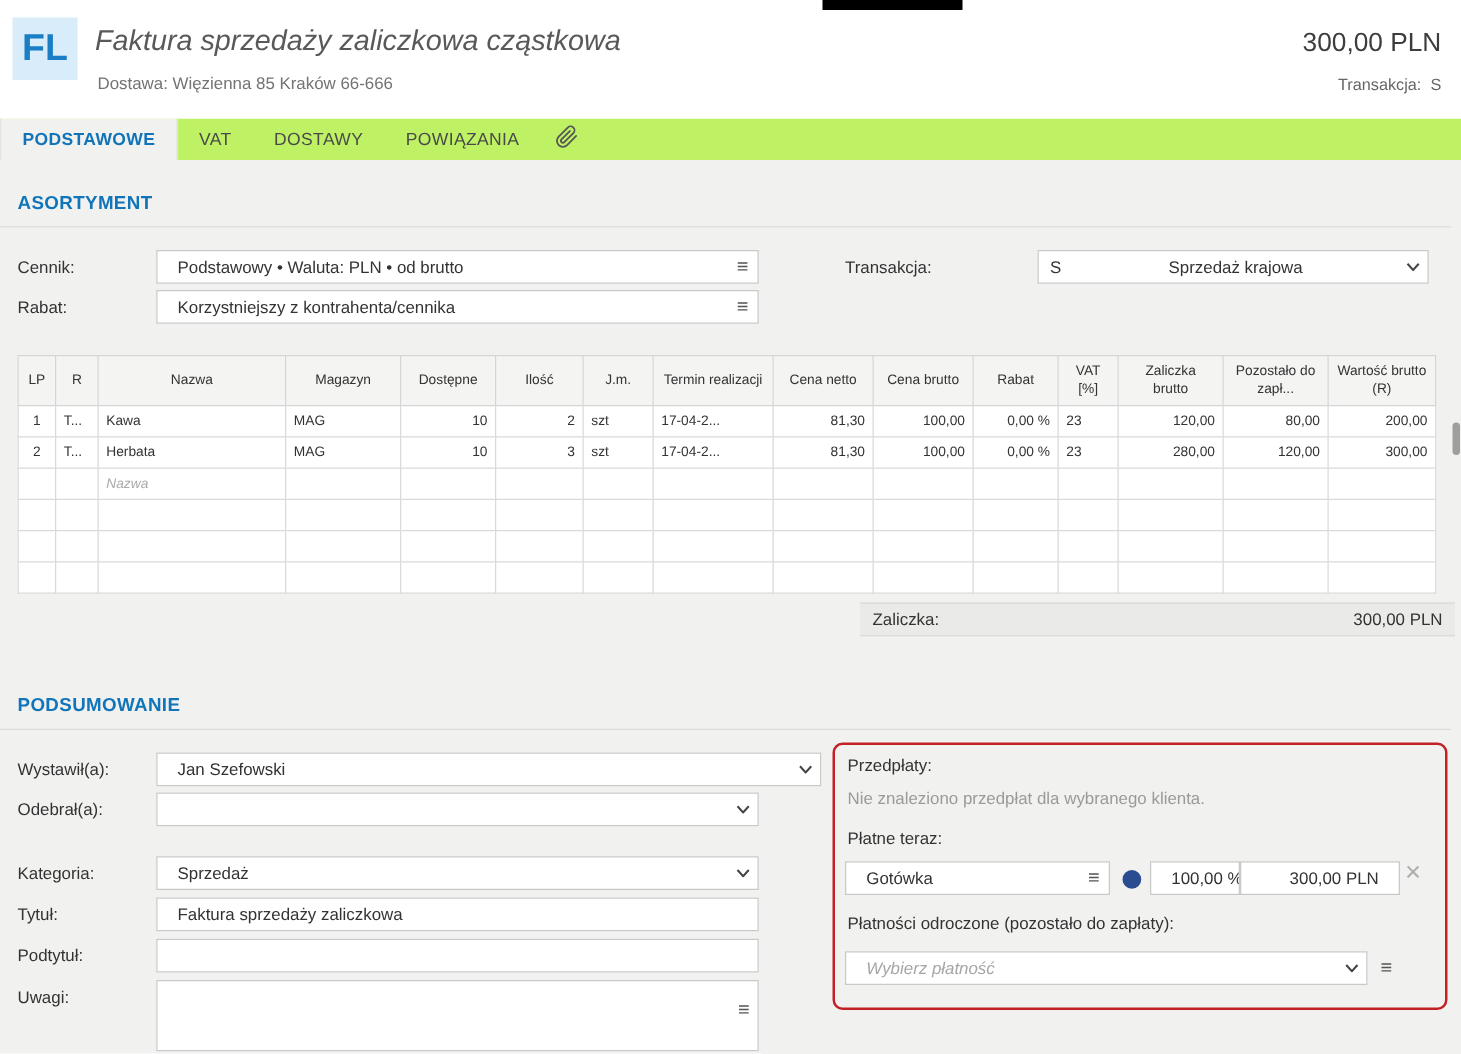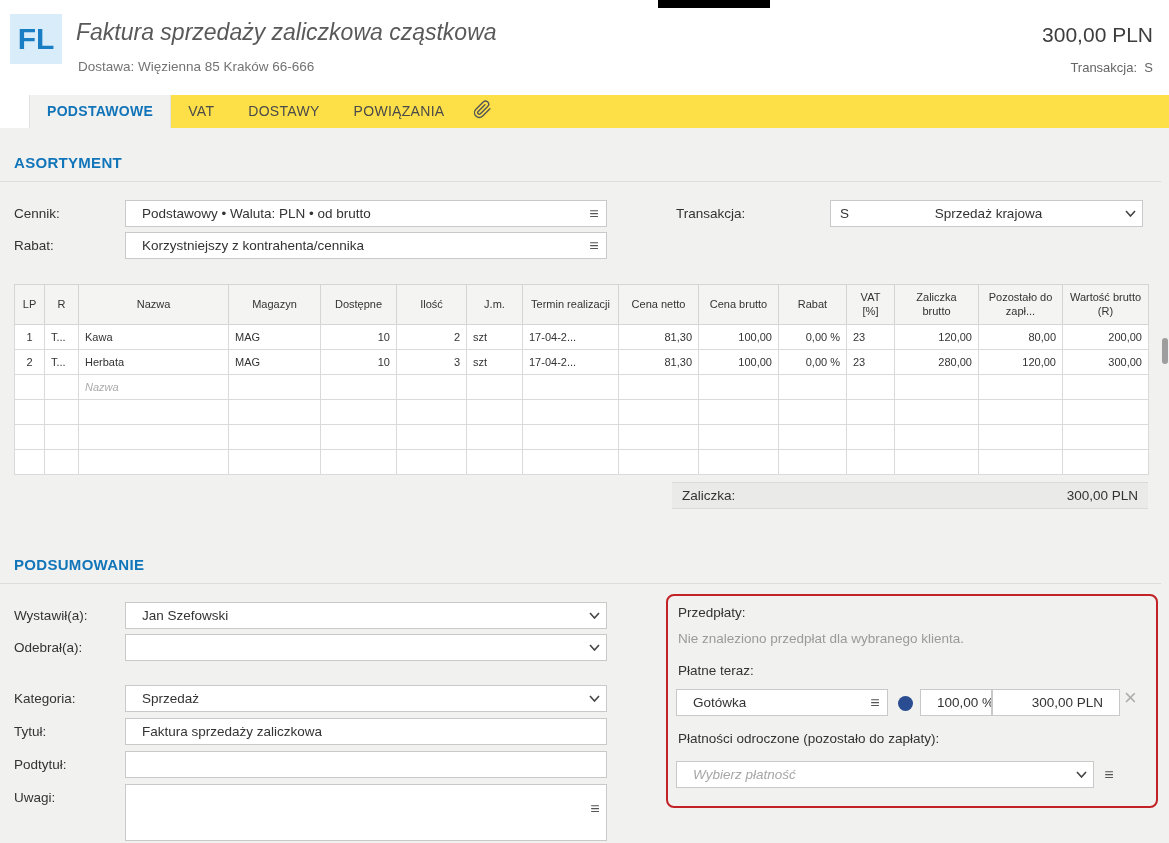--- a/index.html
+++ b/index.html
@@ -11,21 +11,21 @@
 
   
   .badge { position:absolute; left:10px; top:14px; width:52px; height:50px; background:#d9ecf9;
            color:#1a7ec5; font-size:30px; font-weight:bold; display:flex; align-items:center; justify-content:center; }
   .title { position:absolute; left:76px; top:19px; font-size:23px; font-style:italic; color:#595959; white-space:nowrap; }
   .subtitle { position:absolute; left:78px; top:59px; font-size:13.5px; color:#737373; }
   .amount { position:absolute; right:16px; top:23px; font-size:21px; color:#3d3d3d; }
   .trans-right { position:absolute; right:16px; top:60px; font-size:13px; color:#666; }
 
   
-  .tabbar { position:absolute; left:0; top:95px; right:0; height:33px; background:#fde047; display:flex; align-items:stretch;margin-left:29px; }
+  .tabbar { position:absolute; left:0; top:95px; right:0; height:33px; background:#bef264; display:flex; align-items:stretch; }
   .tab { padding:0 17px; line-height:32px; font-size:14px; color:#4a4a4a; letter-spacing:.3px; cursor:default; }
   .tab.active { color:#1274b8; font-weight:bold; background:#f1f1f0; border-left:1px solid #e2e2e2; border-right:1px solid #e2e2e2; }
   .tab-clip { width:42px; display:flex; align-items:center; justify-content:center; }
 
   .content-bg { position:absolute; left:0; top:128px; right:0; bottom:0; background:#f1f1f0; }
 
   .sec-heading { position:absolute; left:14px; font-size:15px; font-weight:bold; color:#1175ba; letter-spacing:.3px; }
   .rule { position:absolute; left:0; right:8px; height:1px; background:#dcdcdc; }
 
   .lbl { position:absolute; font-size:13.5px; color:#333; white-space:nowrap; }
@@ -41,21 +41,21 @@
 
   
   #items-table { position:absolute; left:14px; top:284px; width:1134px; border-collapse:collapse; table-layout:fixed; font-size:11px; background:#fff; }
   #items-table th { background:#f4f4f3; border:1px solid #d5d5d5; font-weight:normal; color:#333; text-align:center;
                     padding:2px 6px; height:40px; line-height:1.25; overflow:hidden; }
   #items-table td { background:#fff; border:1px solid #dadada; padding:0 6px; height:25px; white-space:nowrap; overflow:hidden; }
   #items-table td.r { text-align:right; }
   #items-table td.c { text-align:center; }
   #items-table td.ph { color:#aaa; font-style:italic; }
 
-  .zaliczka { position:absolute; left:672px; top:482px; width:476px; height:27px; background:#eaeae9;
+  .zaliczka { position:absolute; left:688px; top:482px; width:476px; height:27px; background:#eaeae9;
               border-top:1px solid #dadada; border-bottom:1px solid #dadada; display:flex; align-items:center;
               justify-content:space-between; padding:0 10px; font-size:13.5px; color:#333; }
 
   .pay-panel { position:absolute; left:666px; top:594px; width:492px; height:214px; border:2px solid #c22126; border-radius:8px; }
   .gray-msg { color:#9a9a9a; }
   .blue-dot { position:absolute; left:898px; top:696px; width:15px; height:15px; border-radius:50%; background:#2a4d91; }
   .x-icon { position:absolute; left:1124px; top:687px; font-size:22px; color:#adadad; line-height:1; cursor:default; }
   .sep-ham { position:absolute; width:22px; height:27px; display:flex; align-items:center; justify-content:center; color:#555; font-size:16px; }
 
   .scroll-thumb { position:absolute; right:1px; top:338px; width:6px; height:26px; background:#9e9e9e; border-radius:3px; }
@@ -269,21 +269,21 @@
 
   <div class="zaliczka">
     <span>Zaliczka:</span>
     <span>300,00 PLN</span>
   </div>
 
   <div class="sec-heading" style="top:556px;text-align:right;">PODSUMOWANIE</div>
   <div class="rule" style="top:583px;"></div>
 
   <div class="lbl" style="left:14px; top:608px;">Wystawił(a):</div>
-  <div class="field" style="left:125px; top:602px; width:482px;">
+  <div class="field" style="left:125px; top:602px; width:532px;">
     <span class="txt">Jan Szefowski</span>
     <span class="chev">
       <svg width="11" height="7" viewBox="0 0 11 7">
           <path d="M1 1l4.5 5L10 1" stroke="#444" stroke-width="1.6" fill="none"></path>
         </svg>
     </span>
   </div>
 
   <div class="lbl" style="left:14px; top:640px;">Odebrał(a):</div>
   <div class="field" style="left:125px; top:634px; width:482px;">

